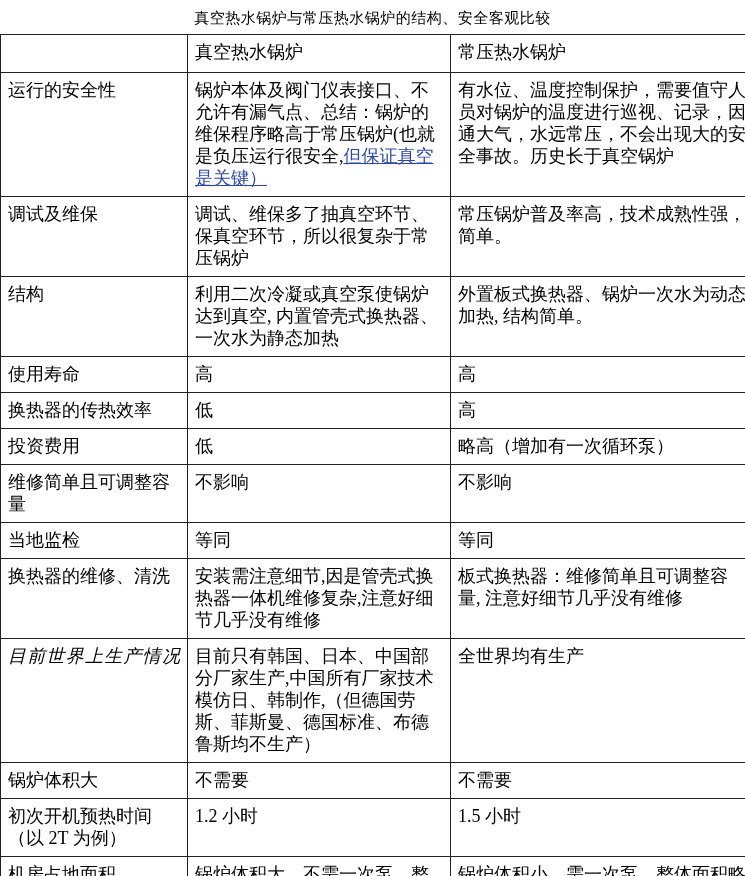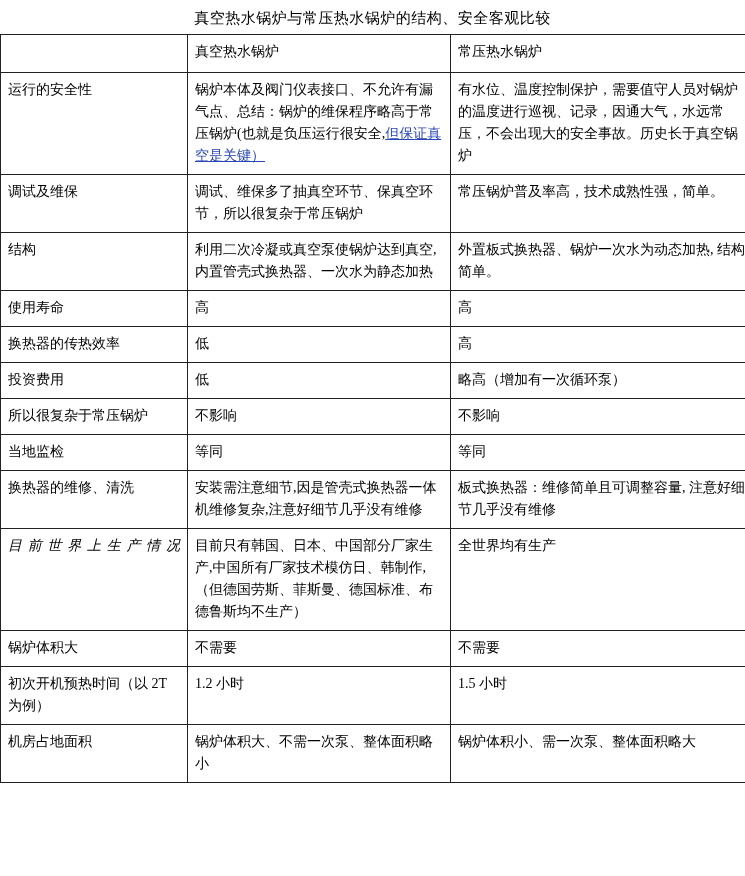--- a/index.html
+++ b/index.html
@@ -33,21 +33,21 @@
     margin: 0 auto;
     width: 713px;
     table-layout: fixed;
     font-size: 14px;
   }
   table.cmp td {
     border: 1px solid #222;
     vertical-align: top;
     padding: 6px 7px 7px 7px;
     line-height: 22px;
-    font-size: 14px;
+    font-size: 18px;
     word-wrap: break-word;
   }
   td.col-label {
     width: 172px;
   }
   td.col-a {
     width: 248px;
   }
   td.col-b {
     width: 292px;
@@ -110,21 +110,21 @@
         <td class="col-b">高</td>
       </tr>
 
       <tr>
         <td class="col-label">投资费用</td>
         <td class="col-a">低</td>
         <td class="col-b">略高（增加有一次循环泵）</td>
       </tr>
 
       <tr>
-        <td class="col-label">所以很复杂于常压锅炉</td>
+        <td class="col-label">维修简单且可调整容量</td>
         <td class="col-a">不影响</td>
         <td class="col-b">不影响</td>
       </tr>
 
       <tr>
         <td class="col-label">当地监检</td>
         <td class="col-a">等同</td>
         <td class="col-b">等同</td>
       </tr>
 

